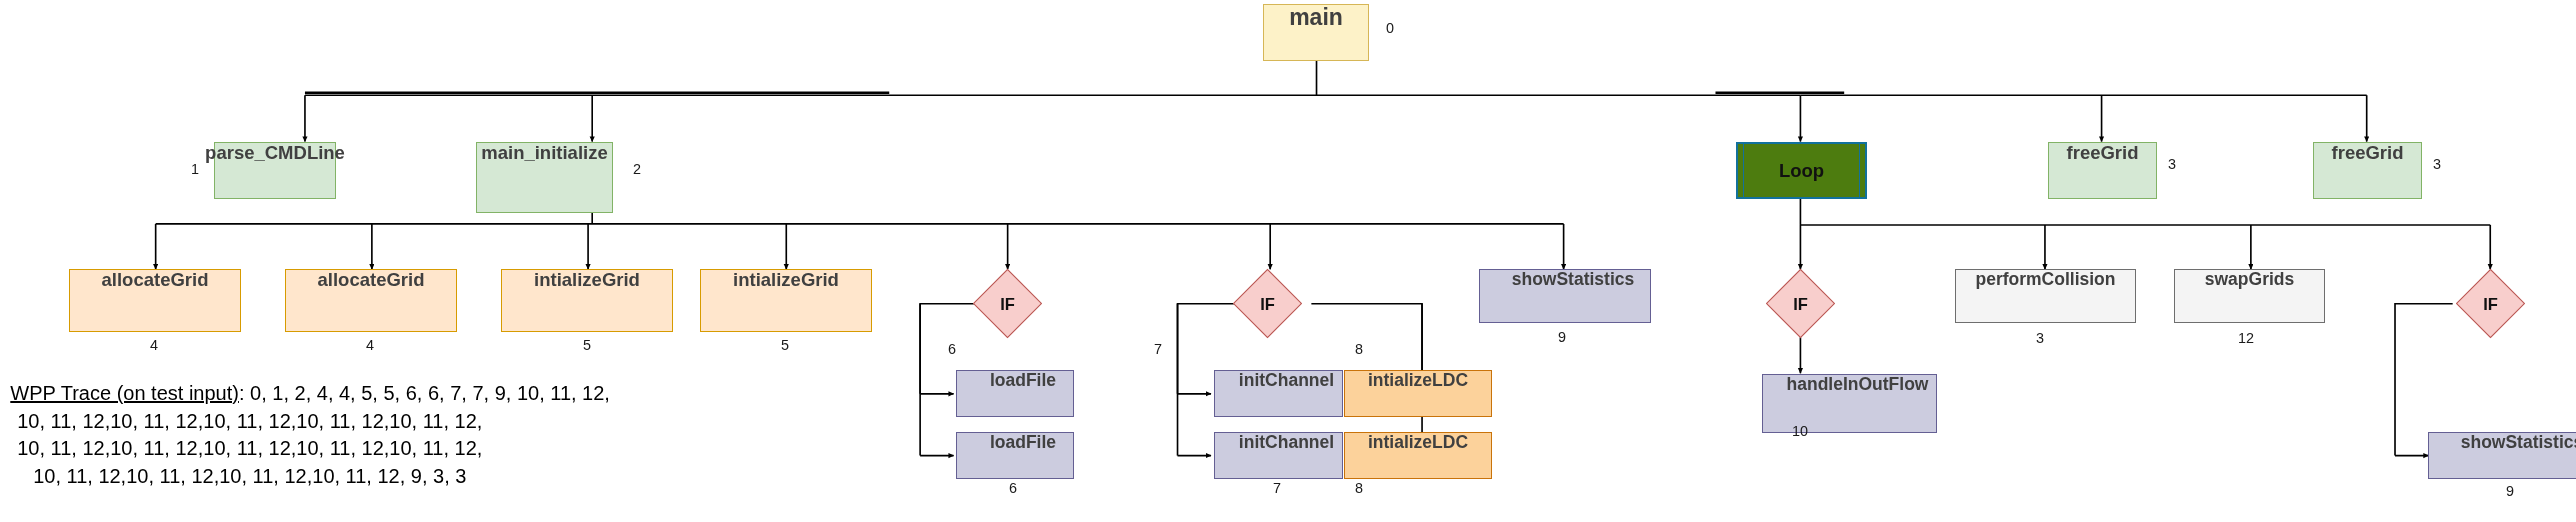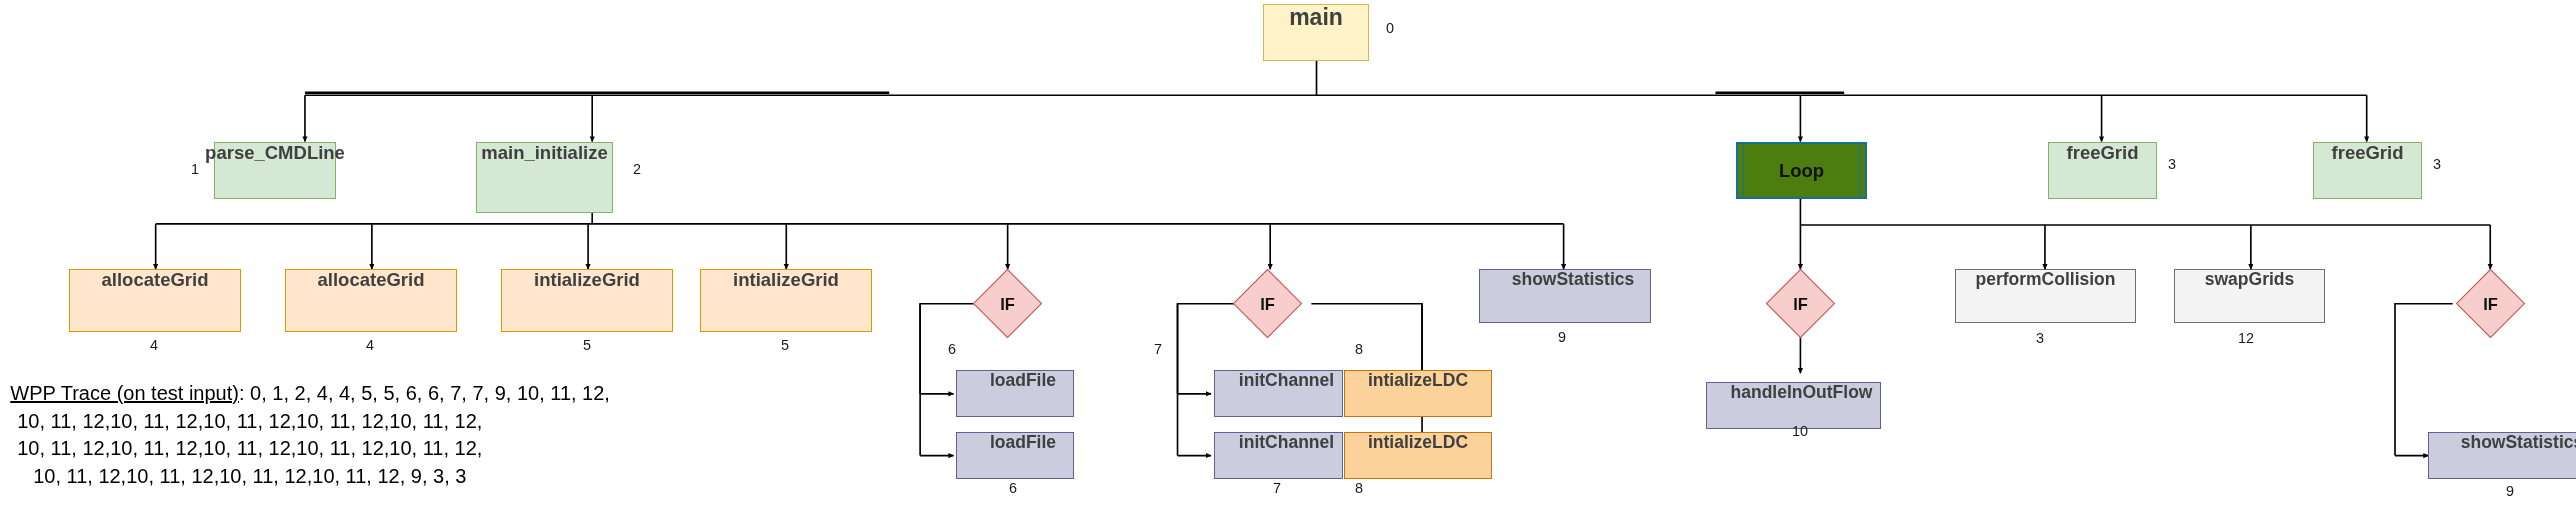--- a/index.html
+++ b/index.html
@@ -194,21 +194,21 @@
   <div class="node n-purple" style="left:1479px;top:269px;width:172px;height:54px;font-size:17.5px;">
     <span>showStatistics</span>
   </div>
   <div class="idx" style="left:1558px;top:329px;font-size:14.4px;">9</div>
 
   <div class="diamond" style="left:1777px;top:268px;width:47px;height:72px;">
     <div class="dshape" style="width:49px;height:49px;margin-left:-1px;margin-top:11.3px;"></div>
     <div class="dlabel" style="font-size:16.5px;">IF</div>
   </div>
 
-  <div class="node n-purple" style="left:1706px;top:374px;width:175px;height:47px;font-size:17.5px;margin-top:8px;">
+  <div class="node n-purple" style="left:1762px;top:374px;width:175px;height:59px;font-size:17.5px;">
     <span>handleInOutFlow</span>
   </div>
   <div class="idx" style="left:1792px;top:423px;font-size:14.4px;">10</div>
 
   <div class="node n-gray" style="left:1955px;top:269px;width:181px;height:54px;font-size:17.5px;">
     <span>performCollision</span>
   </div>
   <div class="idx" style="left:2036px;top:330px;font-size:14.4px;">3</div>
 
   <div class="node n-gray" style="left:2174px;top:269px;width:151px;height:54px;font-size:17.5px;">

